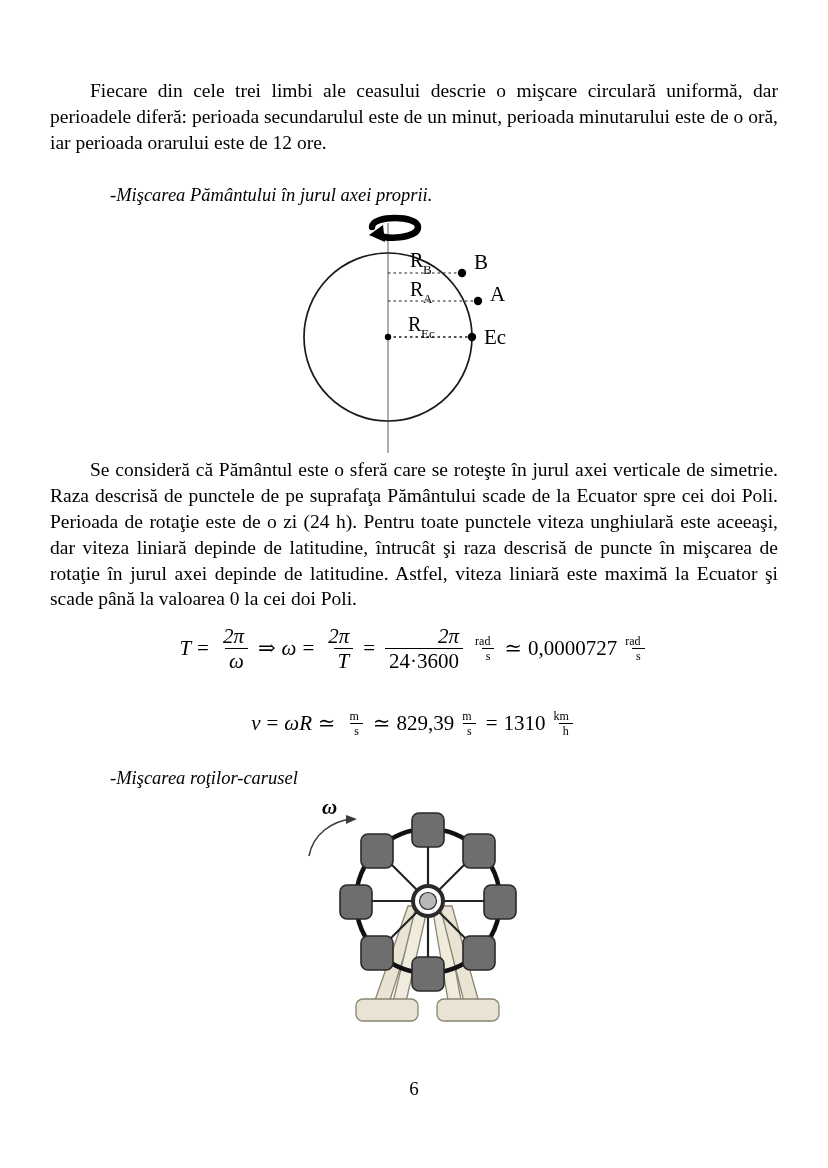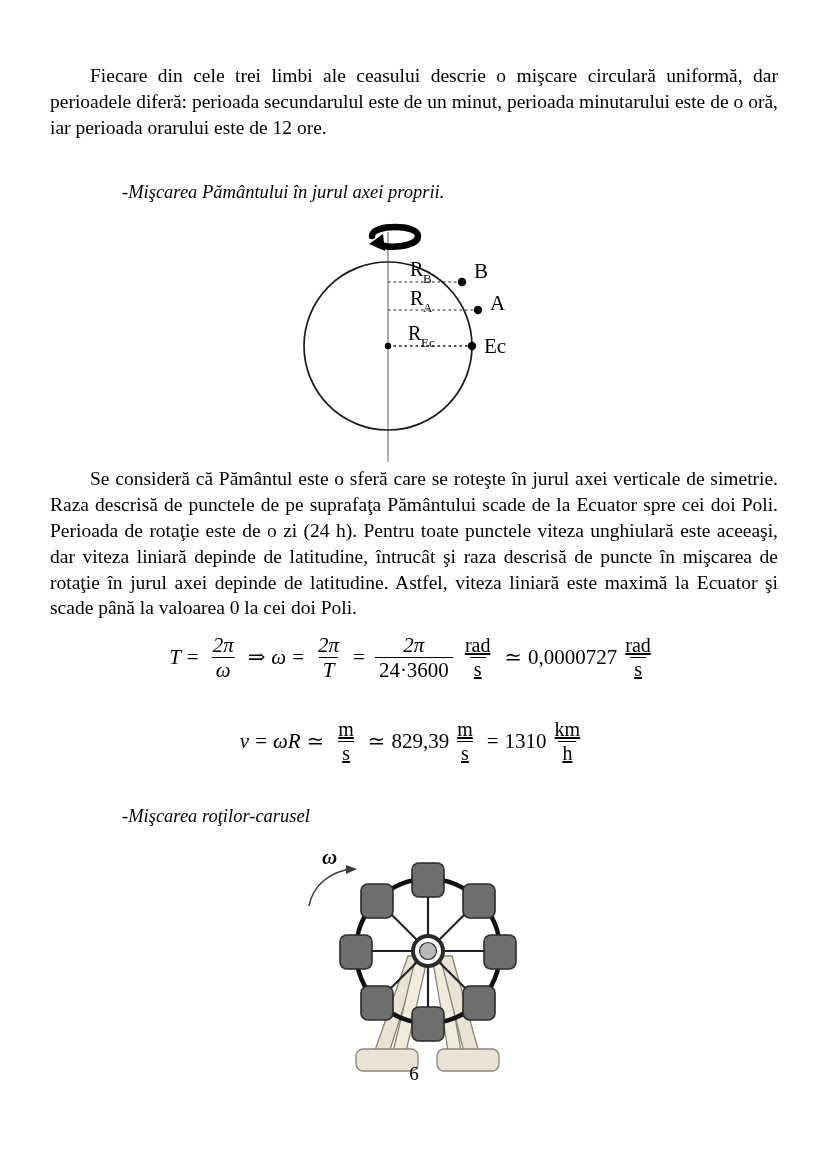--- a/index.html
+++ b/index.html
@@ -10,21 +10,21 @@
   body {
     width: 828px;
     height: 1168px;
     position: relative;
     font-family: "Liberation Serif", "DejaVu Serif", serif;
     color: #000000;
     overflow: hidden;
   }
   .page {
     position: absolute;
-    left: 0; top: 1px;
+    left: 0; top: 16px;
     width: 828px;
     height: 984px;
   }
   .content {
     position: absolute;
     left: 50px;
     top: 62px;
     width: 728px;
   }
   p.body-par {
@@ -32,21 +32,21 @@
     font-size: 19.5px;
     line-height: 25.8px;
     text-align: justify;
     text-indent: 40px;
     text-justify: inter-word;
   }
   .gap-sm { height: 13px; }
   .gap-md { height: 24px; }
 
   .subhead {
-    margin: 16px;
+    margin: 4px;
     font-size: 18.5px;
     font-style: italic;
     font-family: "Liberation Serif", "DejaVu Serif", serif;
     padding-left: 56px;
     line-height: 24px;
   }
 
   
   .earth-fig {
     position: relative;
@@ -62,28 +62,28 @@
     align-items: center;
     font-family: "Liberation Serif", "DejaVu Serif", serif;
     font-size: 21px;
     margin: 0;
   }
   .formula-row .mi { font-style: italic; }
   .formula-row .op { margin: 0 6px; }
   .frac {
     display: inline-flex;
     flex-direction: column;
-    align-items: center;
+    align-items: flex-end;
     vertical-align: middle;
     margin: 0 4px;
     line-height: 1.06;
   }
   .frac .num { padding: 0 4px 1px 4px; }
   .frac .den { padding: 1px 4px 0 4px; border-top: 1.3px solid #000; }
-  .upr { font-size: 20px; text-decoration: underline; }
+  .upr { font-size: 12px; }
 
   
   .wheel-fig {
     position: relative;
     width: 728px;
     height: 250px;
   }
   .wheel-svg { position: absolute; left: 0; top: 0; }
 
   .page-number {

